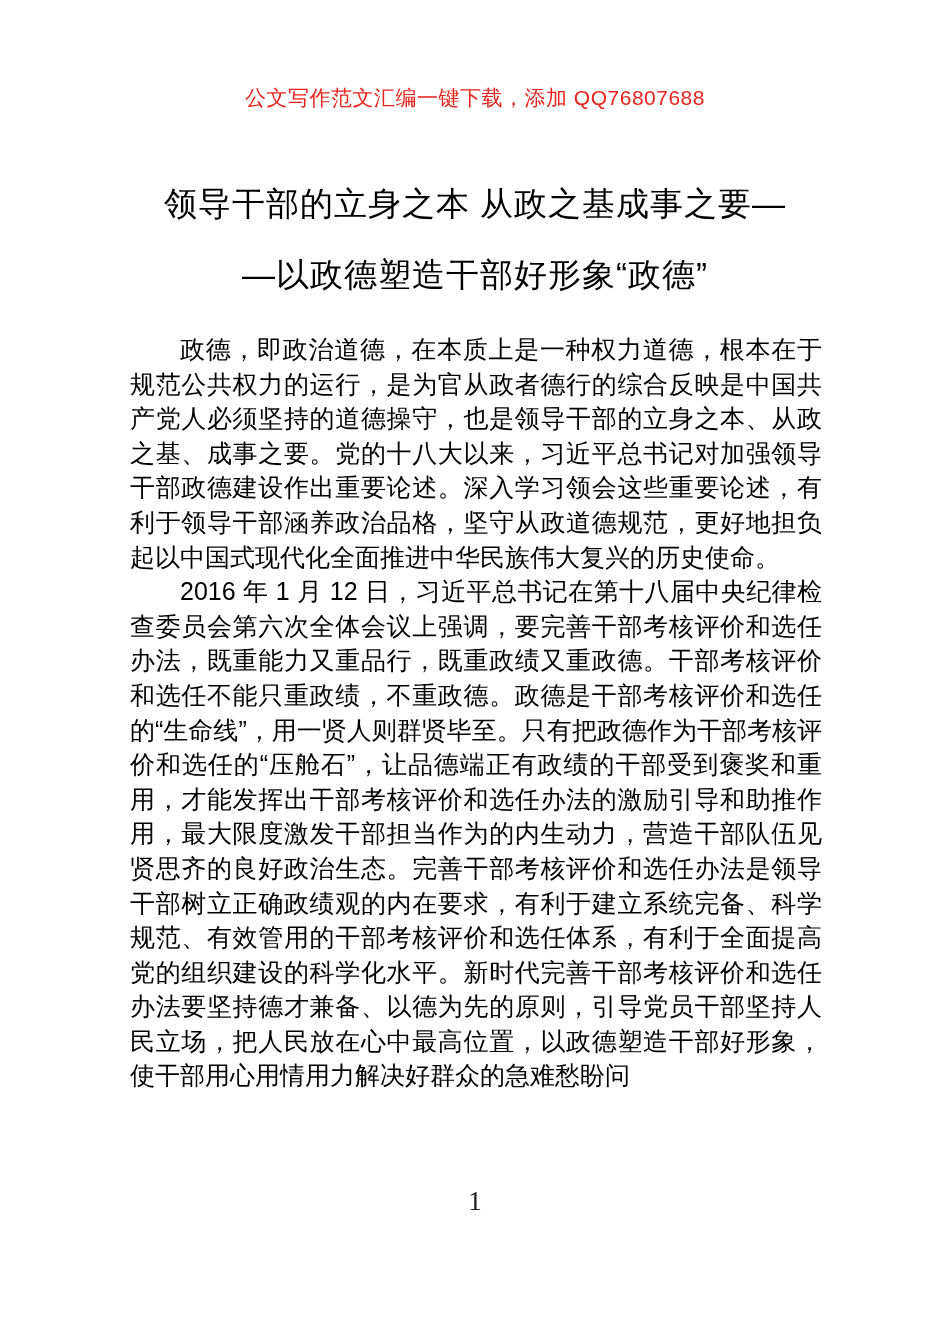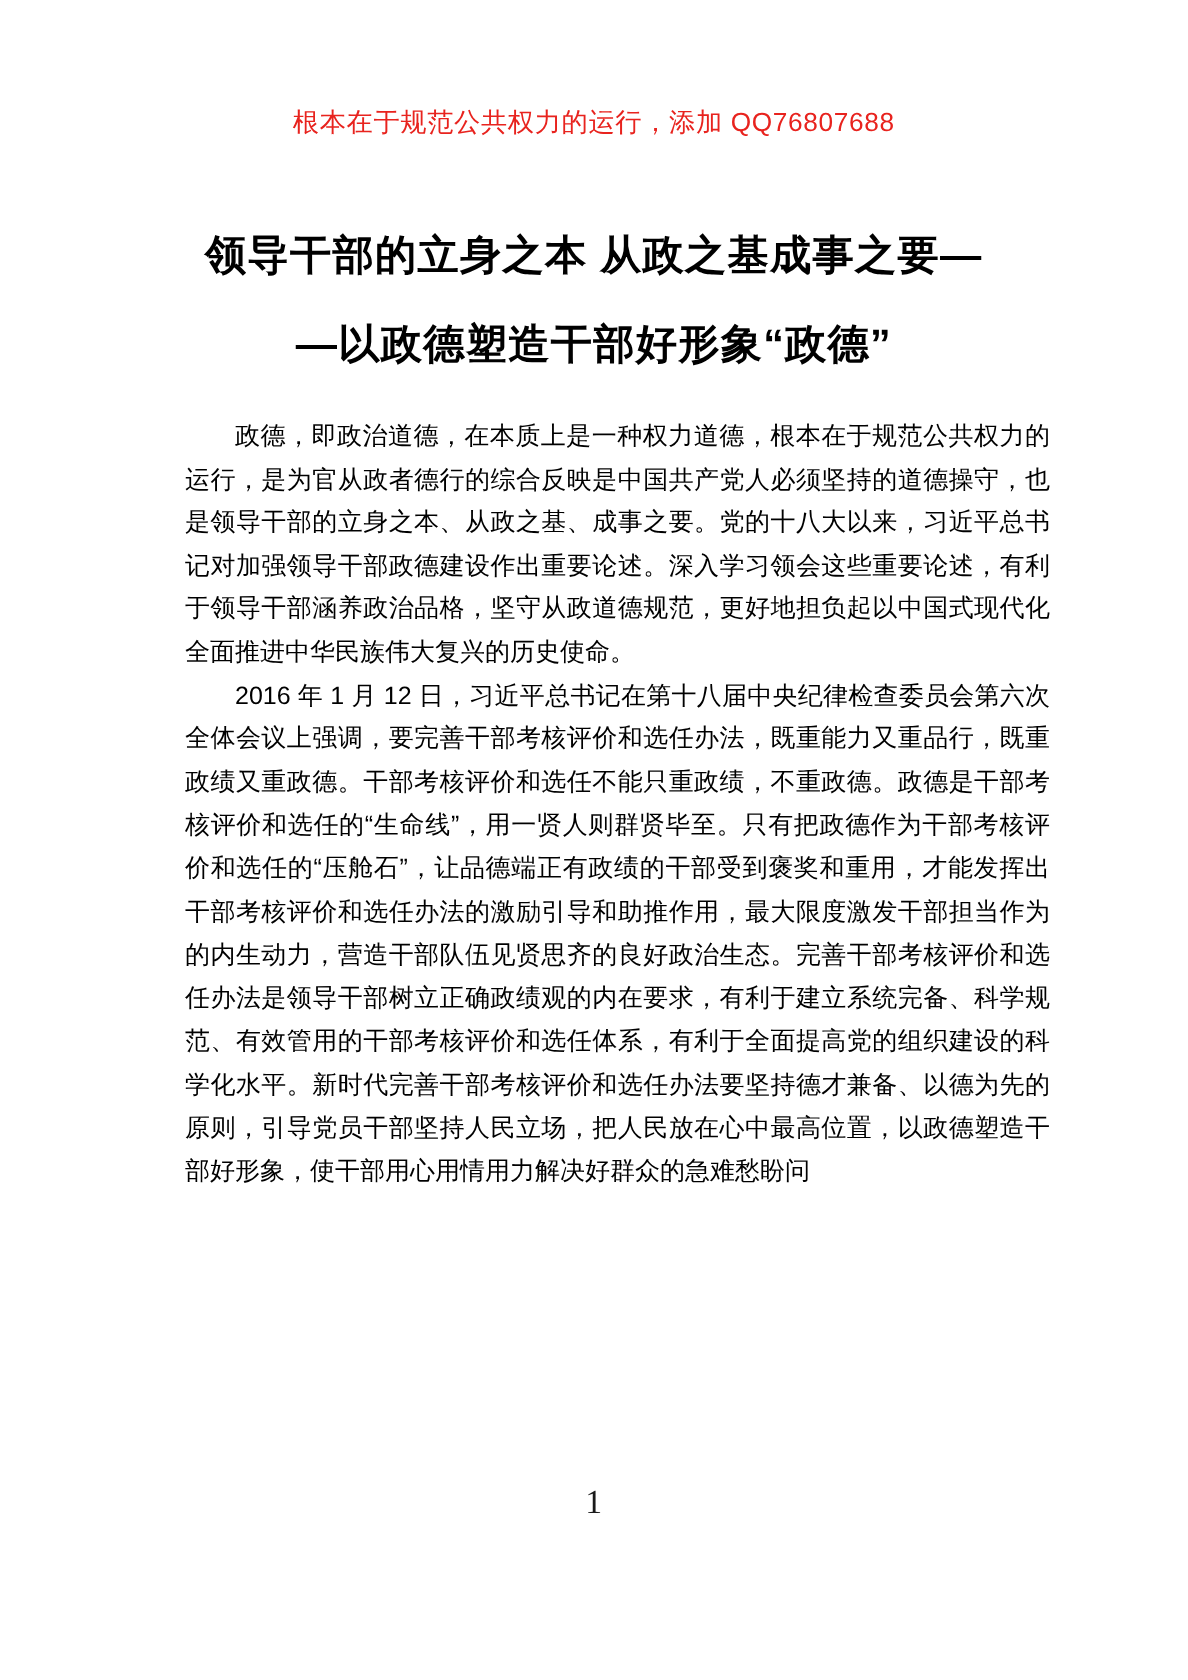--- a/index.html
+++ b/index.html
@@ -27,30 +27,30 @@
     color: #e8231e;
     font-weight: 400;
   }
   .doc-title {
     position: absolute;
     top: 168px;
     left: 115px;
     width: 720px;
     text-align: center;
     font-size: 33px;
-    font-weight: 700;
+    font-weight: 400;
     line-height: 71px;
     letter-spacing: 1px;
   }
   .doc-body {
     position: absolute;
     top: 332px;
-    left: 148px;
+    left: 130px;
     width: 692px;
-    font-size: 20px;
+    font-size: 25px;
     line-height: 34.6px;
     text-align: justify;
     text-justify: inter-ideograph;
   }
   .doc-body p {
     margin: 0;
     padding: 0;
     text-indent: 2em;
   }
   .page-number {
@@ -62,21 +62,21 @@
     font-family: "Liberation Serif", serif;
     font-size: 27px;
     color: #1a1a1a;
   }
 </style>
 </head>
 <body>
 
 <div class="page">
 
-  <div class="notice">根本在于规范公共权力的运行，添加 QQ76807688</div>
+  <div class="notice">公文写作范文汇编一键下载，添加 QQ76807688</div>
 
   <div class="doc-title">
     <div>领导干部的立身之本 从政之基成事之要—</div>
     <div>—以政德塑造干部好形象“政德”</div>
   </div>
 
   <div class="doc-body">
     <p>政德，即政治道德，在本质上是一种权力道德，根本在于规范公共权力的运行，是为官从政者德行的综合反映是中国共产党人必须坚持的道德操守，也是领导干部的立身之本、从政之基、成事之要。党的十八大以来，习近平总书记对加强领导干部政德建设作出重要论述。深入学习领会这些重要论述，有利于领导干部涵养政治品格，坚守从政道德规范，更好地担负起以中国式现代化全面推进中华民族伟大复兴的历史使命。</p>
     <p>2016 年 1 月 12 日，习近平总书记在第十八届中央纪律检查委员会第六次全体会议上强调，要完善干部考核评价和选任办法，既重能力又重品行，既重政绩又重政德。干部考核评价和选任不能只重政绩，不重政德。政德是干部考核评价和选任的“生命线”，用一贤人则群贤毕至。只有把政德作为干部考核评价和选任的“压舱石”，让品德端正有政绩的干部受到褒奖和重用，才能发挥出干部考核评价和选任办法的激励引导和助推作用，最大限度激发干部担当作为的内生动力，营造干部队伍见贤思齐的良好政治生态。完善干部考核评价和选任办法是领导干部树立正确政绩观的内在要求，有利于建立系统完备、科学规范、有效管用的干部考核评价和选任体系，有利于全面提高党的组织建设的科学化水平。新时代完善干部考核评价和选任办法要坚持德才兼备、以德为先的原则，引导党员干部坚持人民立场，把人民放在心中最高位置，以政德塑造干部好形象，使干部用心用情用力解决好群众的急难愁盼问</p>
   </div>

